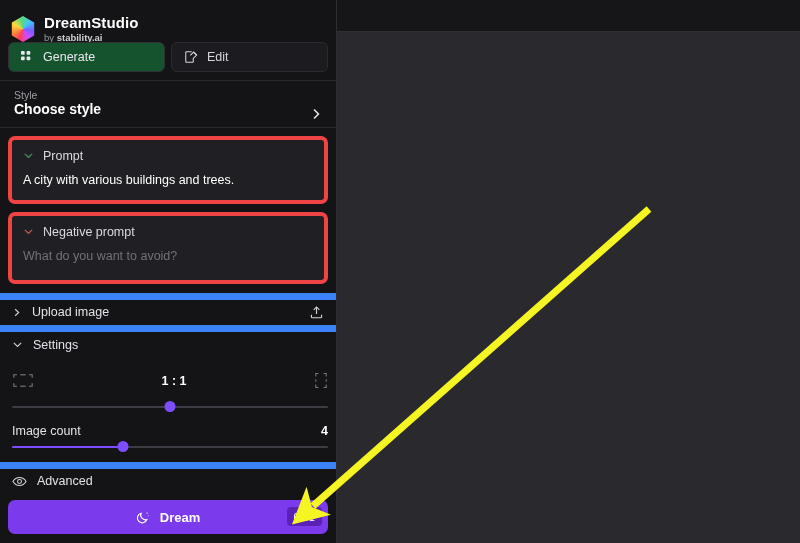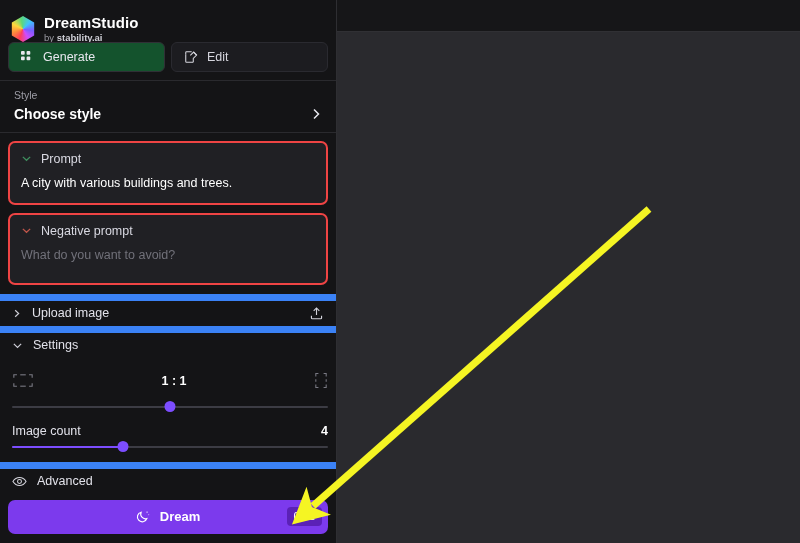--- a/index.html
+++ b/index.html
@@ -42,26 +42,26 @@
   .tab {
     flex: 1; height: 30px; border-radius: 6px; display: flex; align-items: center;
     gap: 9px; padding-left: 12px; font-size: 12.5px; color: #e7e7ee;
     background: #14532d; border: 1px solid #303036; cursor: pointer;
   }
   .tab.inactive { background: #1c1c20; border-color: #2a2a30; color: #d6d6de; }
 
   .sect-divider { height: 1px; background: #2a2a2e; }
 
   .style-row { padding: 8px 14px 10px 14px; position: relative; cursor: pointer; }
-  .style-label { font-size: 10.5px; color: #9d9da6; margin-bottom: 5px; }
+  .style-label { font-size: 10.5px; color: #9d9da6; }
   .style-value { font-size: 14px; color: #ffffff; font-weight: bold; }
   .style-chev { position: absolute; right: 14px; top: 26px; }
 
   .card {
-    margin: 8px 8px 0 8px; background: #202024; border: 2px solid #ef4444;
+    margin: 8px 8px 0 8px; background: #202024; border: 4px solid #ef4444;
     border-radius: 7px; padding: 9px 11px 11px 11px;
   }
   .card-head { display: flex; align-items: center; gap: 9px; margin-bottom: 9px; }
   .card-title { font-size: 12.5px; color: #d9d9e2; }
   .card-body { font-size: 12.5px; color: #ffffff; line-height: 1.35; }
   .card-body.placeholder { color: #71717a; }
   .neg-card { min-height: 72px; }
 
   .row {
     height: 33px; display: flex; align-items: center; padding: 0 12px;

